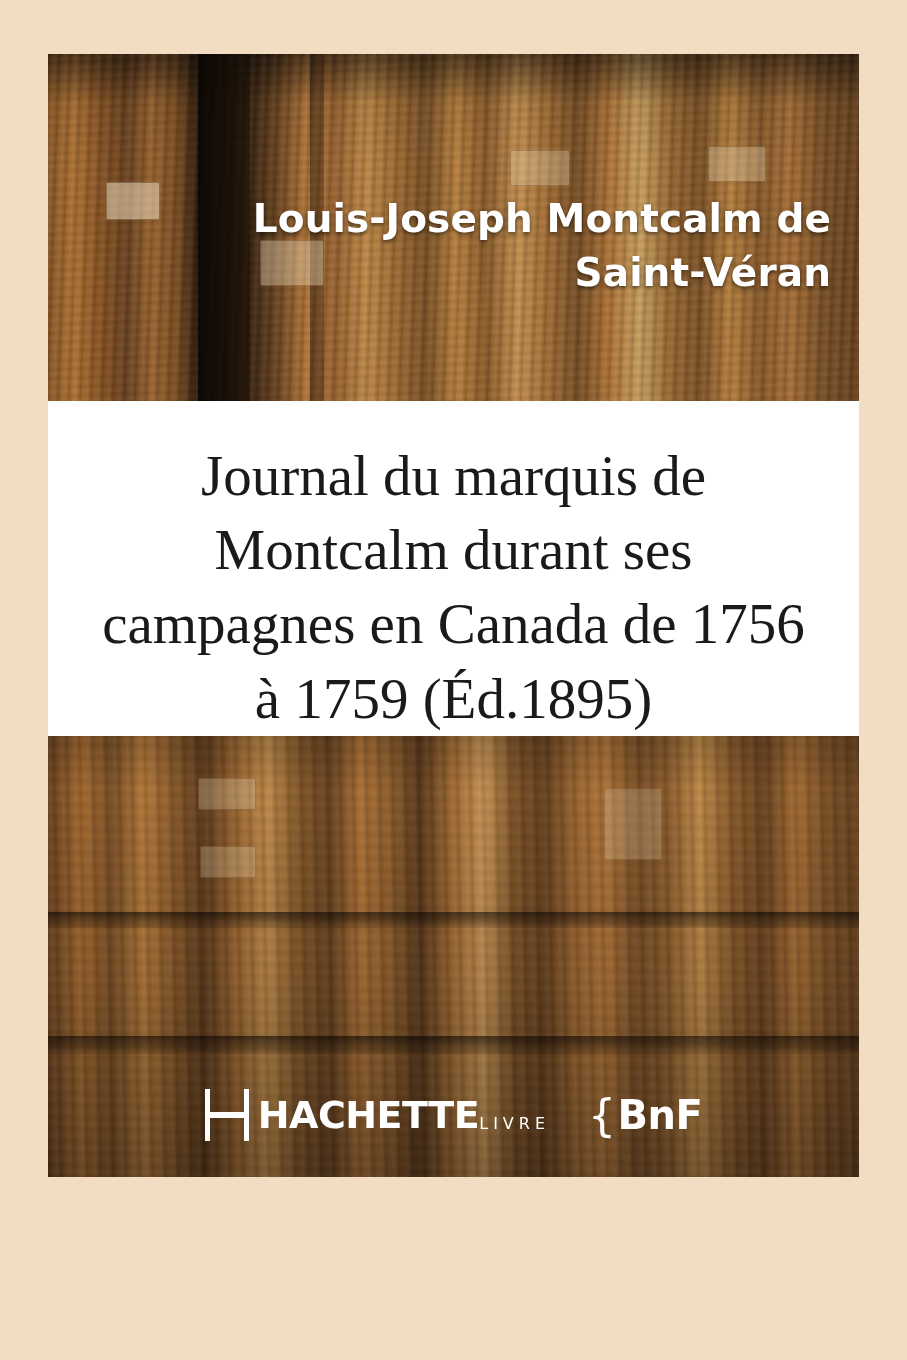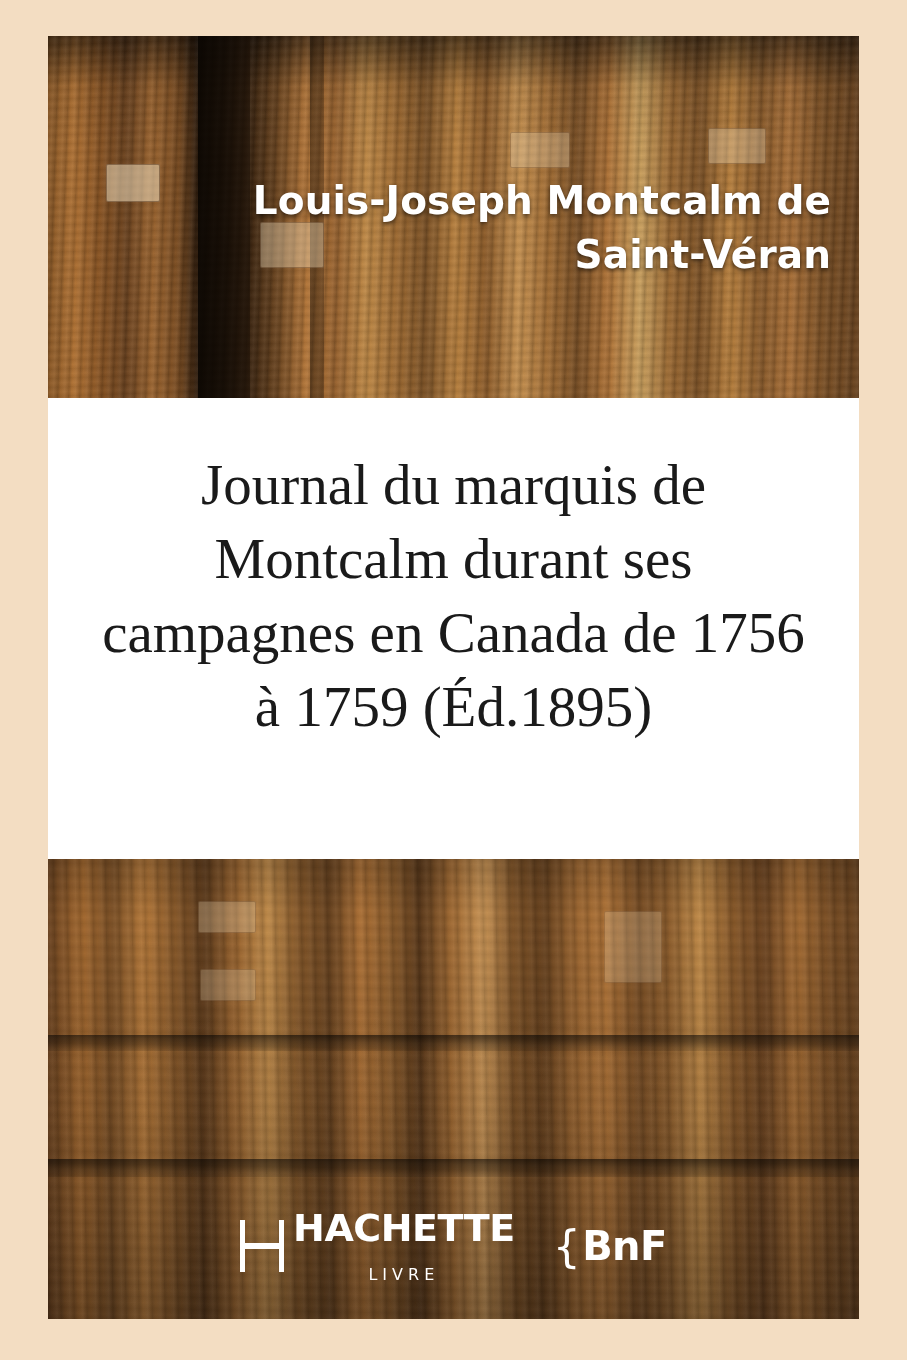--- a/index.html
+++ b/index.html
@@ -20,23 +20,23 @@
     width: 907px;
     height: 1360px;
     background: #f3ddc2;
     box-sizing: border-box;
   }
 
   
   .cover-inner {
     position: absolute;
     left: 48px;
-    top: 36px;
+    top: 54px;
     width: 811px;
-    height: 1283px;
+    height: 1123px;
     background: #ffffff;
     display: flex;
     flex-direction: column;
     overflow: hidden;
   }
 
   
   .top-photo {
     position: relative;
     height: 362px;
@@ -94,21 +94,21 @@
     line-height: 1.38;
     color: #ffffff;
     letter-spacing: .1px;
     text-shadow: 0 2px 4px rgba(0,0,0,.55);
   }
 
   
   .title-area {
     flex: 1 1 auto;
     background: #ffffff;
-    padding: 50px 42px 0 42px;
+    padding: 38px 42px 0 42px;
     box-sizing: border-box;
   }
   .title {
     font-family: "Liberation Serif", serif;
     font-size: 57px;
     line-height: 1.30;
     color: #1a1a1a;
     text-align: center;
     margin: 0;
     font-weight: normal;
@@ -184,21 +184,21 @@
   }
   .h-mark::after {
     content: "";
     position: absolute;
     left: -5px; right: -5px;
     top: 0;
     height: 0;
   }
   .h-text {
     display: flex;
-    flex-direction: column;
+    flex-direction: row;
     line-height: 1;
     text-align: center;
   }
   .h-name {
     font-family: "DejaVu Sans", sans-serif;
     font-weight: bold;
     font-size: 38px;
     color: #ffffff;
     letter-spacing: -.5px;
   }

